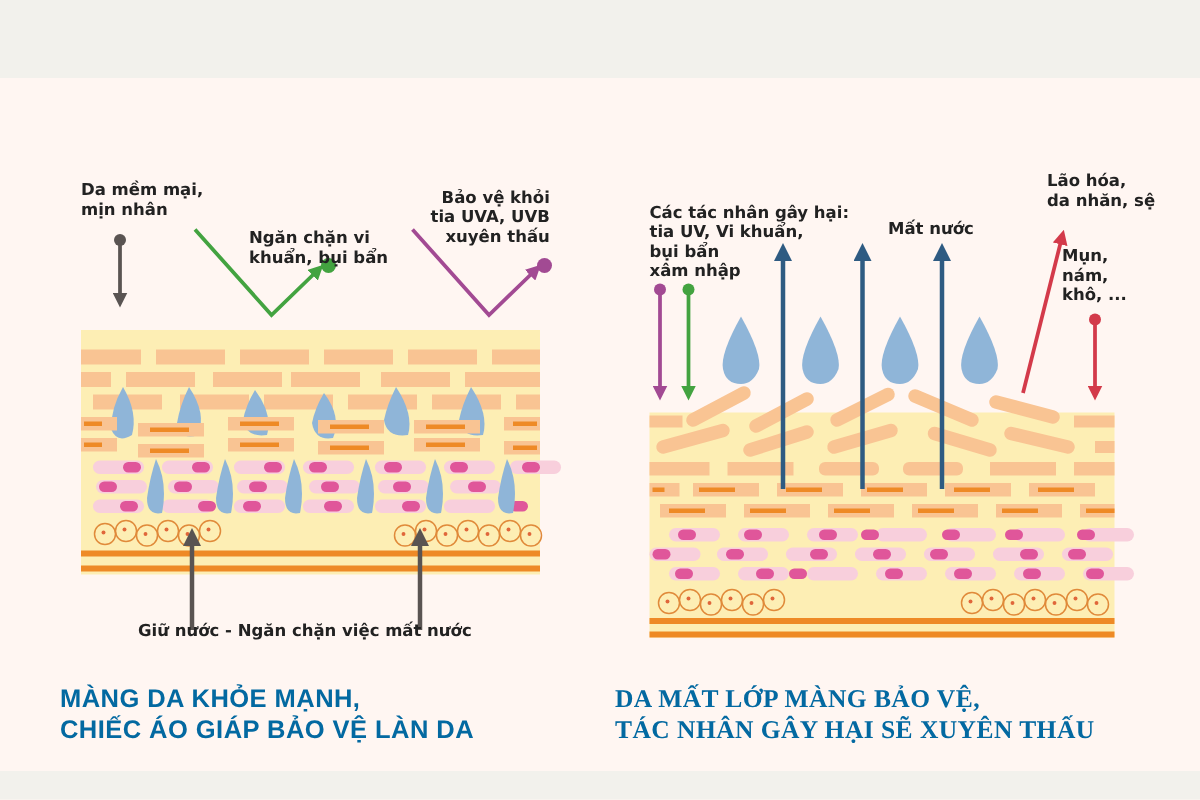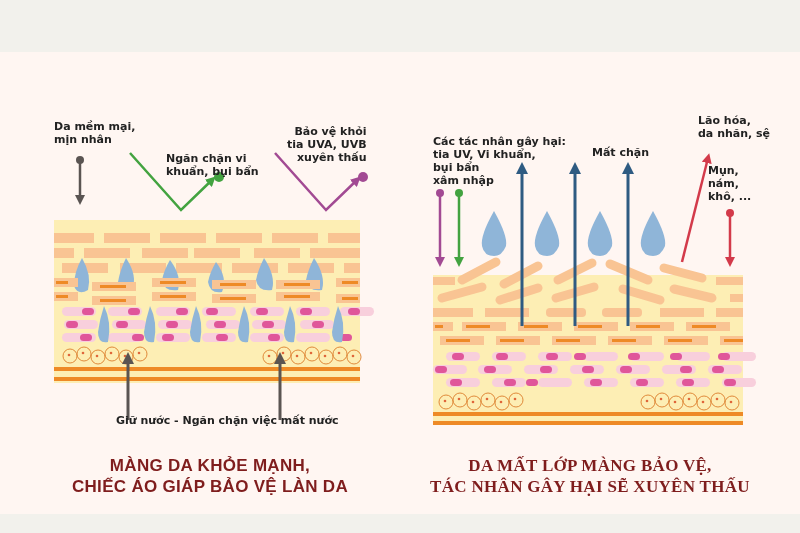--- a/index.html
+++ b/index.html
@@ -3,21 +3,21 @@
 <meta charset="utf-8">
 <style>
   html, body { margin:0; padding:0; }
   body { width:800px; height:533px; background:#f2f1ec; position:relative; overflow:hidden;
          font-family:"Liberation Sans", sans-serif; }
   .main { position:absolute; left:0; top:52px; width:800px; height:462px; background:#fff6f2; }
   svg { position:absolute; left:0; top:0; }
   .lbl { position:absolute; font-family:"DejaVu Sans", sans-serif; font-weight:bold; font-size:11px;
          color:#222; line-height:13px; white-space:pre-line; }
   .title { position:absolute; font-family:"Liberation Sans", sans-serif; font-weight:bold; font-size:17px;
-           color:#7f1d1d; text-align:center; line-height:21px; letter-spacing:0.3px; white-space:pre-line; }
+           color:#0369a1; text-align:left; line-height:21px; letter-spacing:0.3px; white-space:pre-line; }
 </style>
 </head>
 <body>
 
 <div class="main"></div>
 
 <svg width="800" height="533">
   <defs>
     <marker id="mGray" markerWidth="4" markerHeight="4" refX="2" refY="2" orient="auto">
         <path d="M0,0 L4,2 L0,4 Z" fill="#5a5452"></path>
@@ -323,28 +323,28 @@
   </g>
 </svg>
 
 <div class="lbl" style="left:54px; top:120px;">Da mềm mại,
 mịn nhân</div>
 <div class="lbl" style="left:166px; top:140px;margin-top:12px;">Ngăn chặn vi
 khuẩn, bụi bẩn</div>
 <div class="lbl" style="left:287px; top:125px; text-align:right;">Bảo vệ khỏi
 tia UVA, UVB
 xuyên thấu</div>
-<div class="lbl" style="left:92px; top:414px;margin-left:24px;">Giữ nước - Ngăn chặn việc mất nước</div>
+<div class="lbl" style="left:92px; top:414px;">Giữ nước - Ngăn chặn việc mất nước</div>
 <div class="title" style="left:40px; top:455px; width:340px;">MÀNG DA KHỎE MẠNH,
 CHIẾC ÁO GIÁP BẢO VỆ LÀN DA</div>
 
 <div class="lbl" style="left:433px; top:135px;">Các tác nhân gây hại:
 tia UV, Vi khuẩn,
 bụi bẩn
 xâm nhập</div>
-<div class="lbl" style="left:592px; top:146px;">Mất chặn</div>
+<div class="lbl" style="left:592px; top:146px;">Mất nước</div>
 <div class="lbl" style="left:698px; top:114px; text-align:left;">Lão hóa,
 da nhăn, sệ</div>
 <div class="lbl" style="left:708px; top:164px; text-align:left; width:50px;">Mụn,
 nám,
 khô, ...</div>
 <div class="title" style="left:410px; top:455px; width:360px;font-family:Liberation Serif, serif;">DA MẤT LỚP MÀNG BẢO VỆ,
 TÁC NHÂN GÂY HẠI SẼ XUYÊN THẤU</div>
 
 </body></html>

